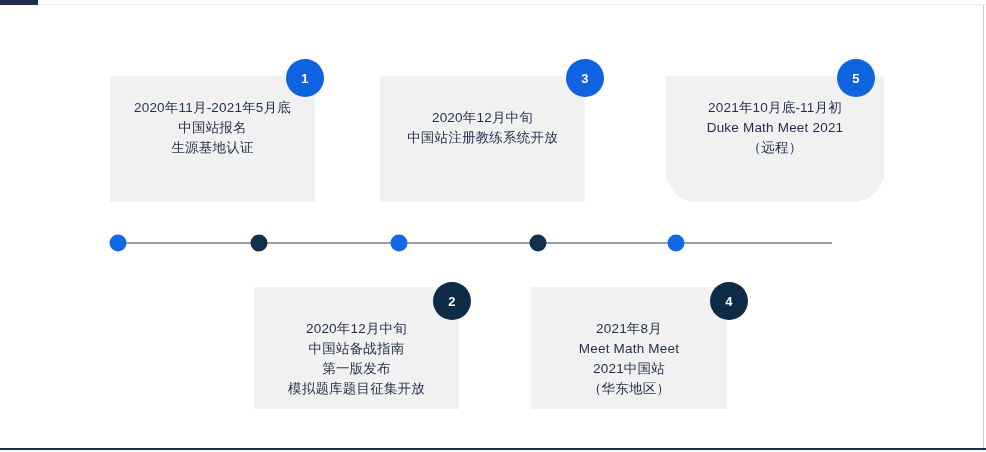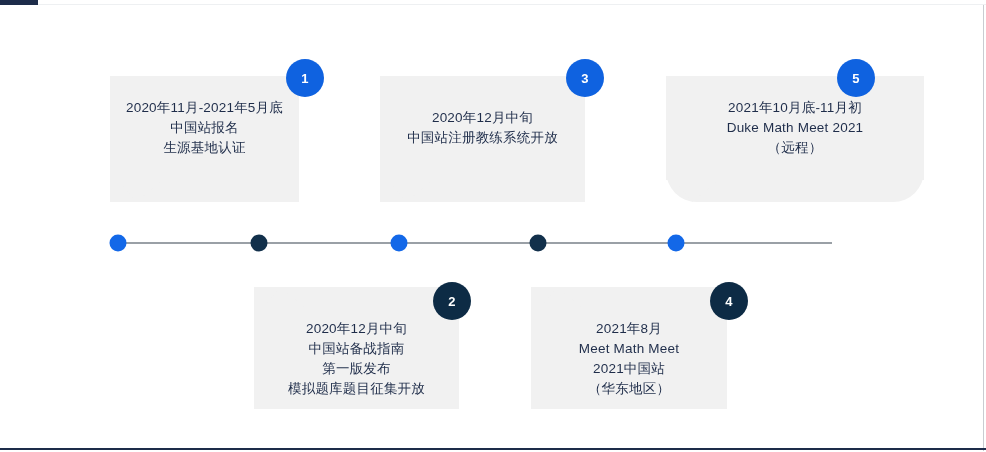--- a/index.html
+++ b/index.html
@@ -135,21 +135,21 @@
 </style>
 </head>
 <body>
 
 <div id="stage">
 
   <div class="top-tab"></div>
   <div class="top-hairline"></div>
   <div class="right-hairline"></div>
 
-  <div class="card" style="left:110px; top:76px; width:189px; height:126px;">
+  <div class="card" style="left:110px; top:76px; width:205px; height:126px;">
     <div class="card-body" style="top:0; height:104px;">
       <div class="card-text">2020年11月-2021年5月底
 中国站报名
 生源基地认证</div>
     </div>
     <div class="tail-down" style="top:104px;"></div>
   </div>
   <div class="badge blue" style="left:305px; top:78px;">
     <span>1</span>
   </div>
@@ -158,21 +158,21 @@
     <div class="card-body" style="top:0; height:104px;">
       <div class="card-text">2020年12月中旬
 中国站注册教练系统开放</div>
     </div>
     <div class="tail-down" style="top:104px;"></div>
   </div>
   <div class="badge blue" style="left:585px; top:78px;">
     <span>3</span>
   </div>
 
-  <div class="card" style="left:666px; top:76px; width:258px; height:126px;border-radius:31px;">
+  <div class="card" style="left:666px; top:76px; width:218px; height:126px;border-radius:31px;">
     <div class="card-body" style="top:0; height:104px;">
       <div class="card-text">2021年10月底-11月初
 Duke Math Meet 2021
 （远程）</div>
     </div>
     <div class="tail-down" style="top:104px;"></div>
   </div>
   <div class="badge blue" style="left:856px; top:78px;">
     <span>5</span>
   </div>

